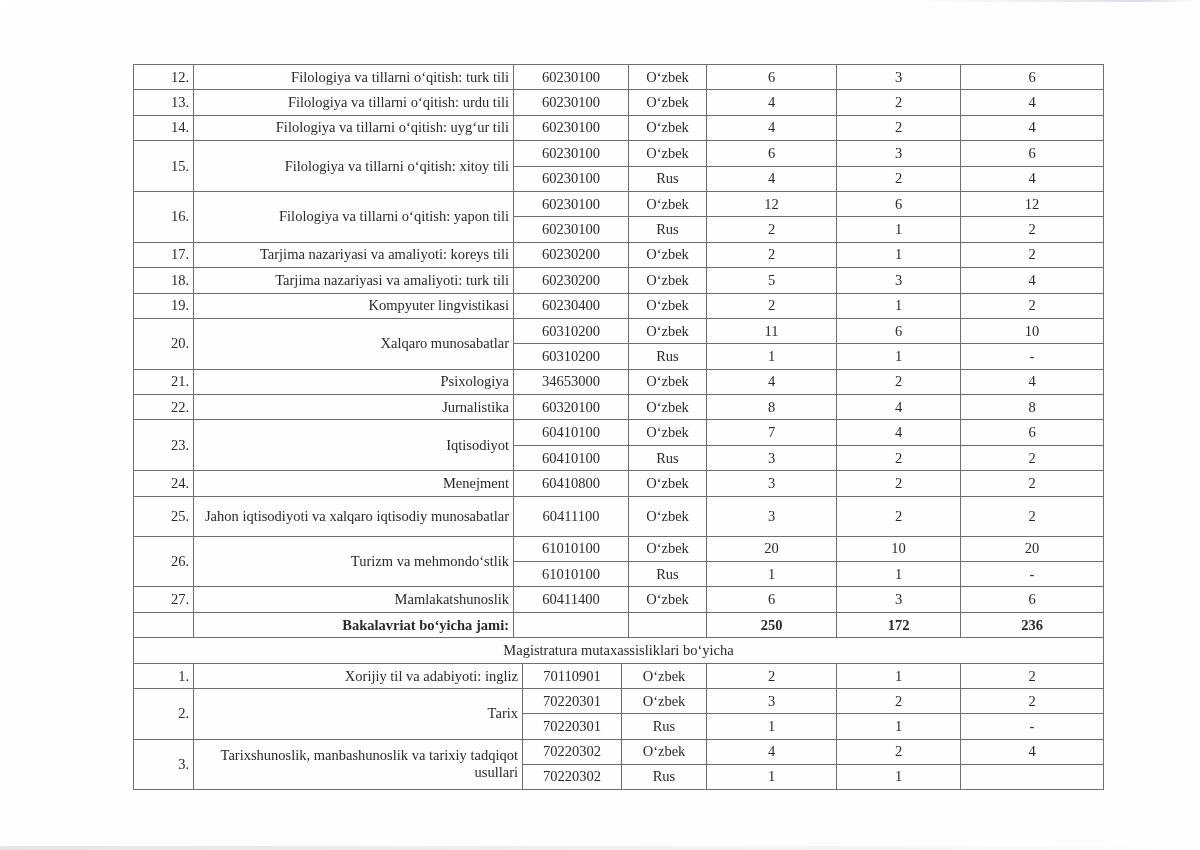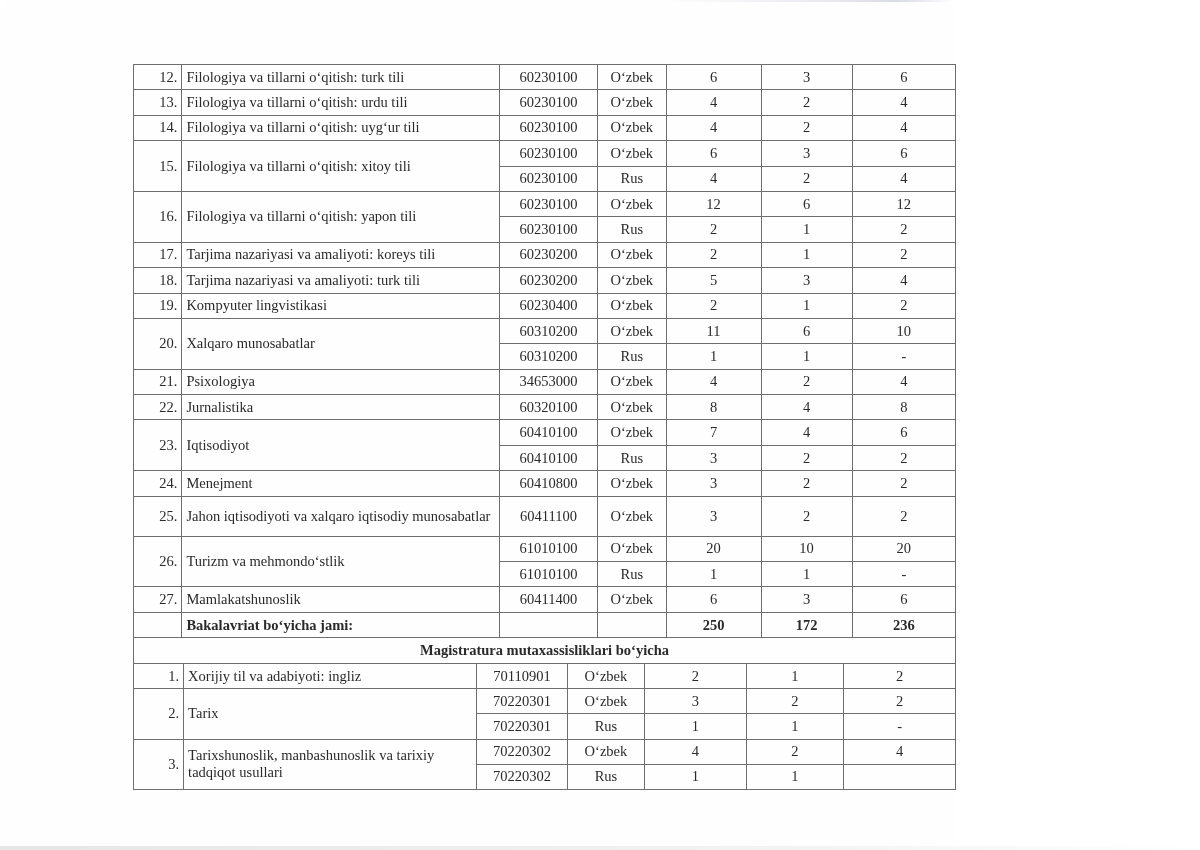--- a/index.html
+++ b/index.html
@@ -1,33 +1,33 @@
 <!DOCTYPE html>
 <html><head>
 <meta charset="utf-8">
 <style>
   html, body { margin:0; padding:0; }
   body { width:1200px; height:850px; background:#ffffff; position:relative; overflow:hidden;
          font-family:"Liberation Serif", "DejaVu Serif", serif; color:#2a2a2a; }
-  .page { position:absolute; left:0; top:0; width:956px; height:850px; background:#fefefe;border-radius:15px; }
+  .page { position:absolute; left:0; top:0; width:1200px; height:850px; background:#fefefe;border-radius:15px; }
   .scan-shadow { position:absolute; left:0; bottom:0; width:1200px; height:4px;
          background:linear-gradient(90deg,#e6e6e6,#f4f4f4 70%,#fff); }
   .scan-top { position:absolute; right:0; top:0; width:300px; height:2px;
          background:linear-gradient(90deg,#fff,#e8e8ef 60%,#d9dbe6 80%,#fff); }
   table.doc { position:absolute; left:133px; top:64px; border-collapse:collapse; table-layout:fixed;
          font-size:14.5px; }
   table.doc td { border:1px solid #6e6e6e; padding:0 4px; height:24.4px; line-height:15px;
          vertical-align:middle; white-space:nowrap; overflow:hidden; }
   td.num { text-align:right; padding-right:3px; }
-  td.name { text-align:left; padding-left:9px; }
+  td.name { text-align:right; padding-left:9px; }
   td.code, td.lang, td.v { text-align:center; }
   td.wrap { white-space:normal; line-height:16px;margin-left:37px; }
   tr.total td { font-weight:bold; }
-  td.total-label { padding-right:6px; font-weight:bold; }
-  td.section { text-align:center; font-weight:bold; }
+  td.total-label { text-align:right; padding-right:6px; font-weight:bold; }
+  td.section { text-align:center; font-weight:normal; }
   
   table.mag { position:absolute; left:133px; top:661px; border-collapse:collapse; table-layout:fixed; font-size:14.5px; }
   table.mag td { border:1px solid #6e6e6e; padding:0 4px; height:24.2px; line-height:15px; vertical-align:middle; white-space:nowrap; }
   table.mag td.wrap { white-space:normal; line-height:17px; }
 </style>
 </head>
 <body>
 
 <div class="page">
   <div class="scan-top"></div>

